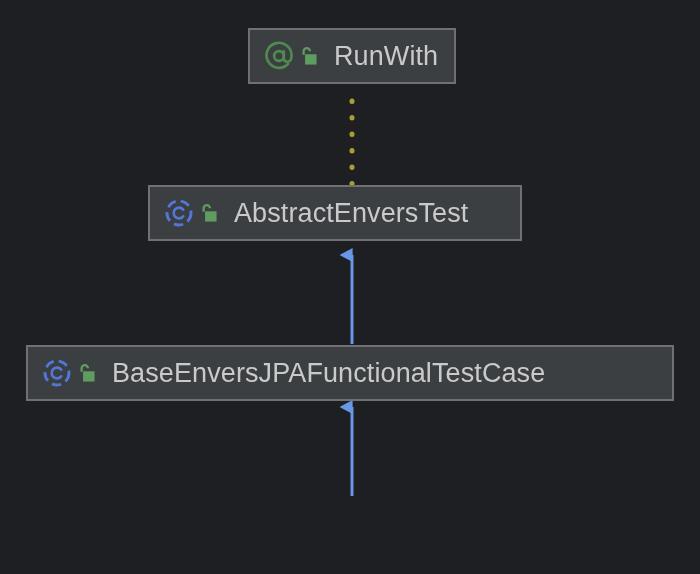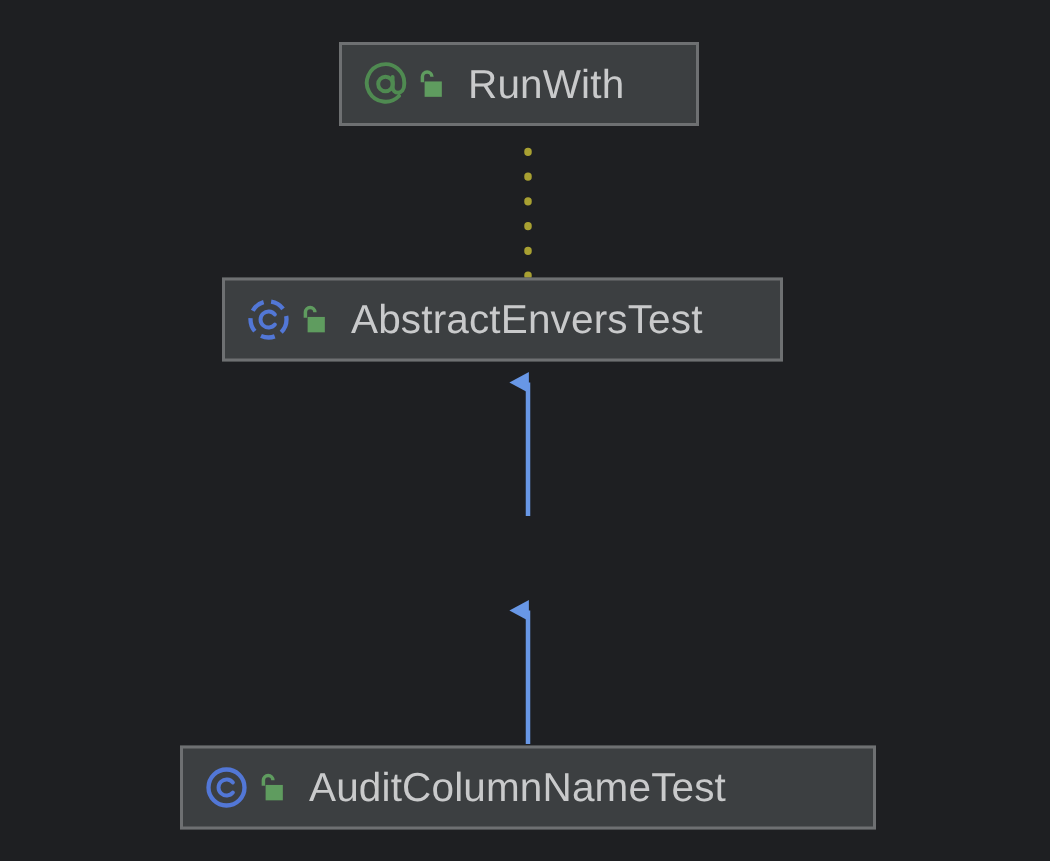--- a/index.html
+++ b/index.html
@@ -59,21 +59,21 @@
   }
   .node-label {
     color: #c9cacb;
     font-size: 27px;
     font-family: "Liberation Sans", sans-serif;
     letter-spacing: 0.1px;
     margin-left: 16px;
     line-height: 1;
   }
   
-  #node-runwith        { left: 226px; top: 28px;  width: 240px; }
+  #node-runwith        { left: 248px; top: 28px;  width: 208px; }
   #node-abstractenvers { left: 148px; top: 185px; width: 374px; }
   #node-baseenvers     { left: 26px;  top: 345px; width: 648px; }
   #node-auditcolumn    { left: 120px; top: 497px; width: 464px; }
 </style>
 </head>
 <body>
 
 <div id="diagram-canvas">
 
   <svg id="edge-layer" viewBox="0 0 700 574">
@@ -113,26 +113,26 @@
       <circle cx="12" cy="12" r="9.6" fill="none" stroke="#5277d6" stroke-width="2.3" stroke-dasharray="7.5 4.1"></circle>
       <path d="M15.4 9.3a4.3 4.3 0 1 0 0 5.4" fill="none" stroke="#5277d6" stroke-width="2.1" stroke-linecap="round"></path>
     </svg>
     <svg class="visibility-icon" viewBox="0 0 16 18">
       <path d="M4.4 8V5.1a2.6 2.6 0 0 1 5.2 0" fill="none" stroke="#5f9c5f" stroke-width="1.9"></path>
       <rect x="5.6" y="7.6" width="9.4" height="8.4" fill="#5f9c5f"></rect>
     </svg>
     <span class="node-label">AbstractEnversTest</span>
   </div>
 
-
-  <div class="uml-node" id="node-auditcolumn">
+  <div class="uml-node" id="node-baseenvers">
     <svg class="node-icon" viewBox="0 0 24 24">
-      <circle cx="12" cy="12" r="9.6" fill="none" stroke="#5277d6" stroke-width="2.3"></circle>
+      <circle cx="12" cy="12" r="9.6" fill="none" stroke="#5277d6" stroke-width="2.3" stroke-dasharray="7.5 4.1"></circle>
       <path d="M15.4 9.3a4.3 4.3 0 1 0 0 5.4" fill="none" stroke="#5277d6" stroke-width="2.1" stroke-linecap="round"></path>
     </svg>
     <svg class="visibility-icon" viewBox="0 0 16 18">
       <path d="M4.4 8V5.1a2.6 2.6 0 0 1 5.2 0" fill="none" stroke="#5f9c5f" stroke-width="1.9"></path>
       <rect x="5.6" y="7.6" width="9.4" height="8.4" fill="#5f9c5f"></rect>
     </svg>
-    <span class="node-label">AuditColumnNameTest</span>
+    <span class="node-label">BaseEnversJPAFunctionalTestCase</span>
   </div>
+
 
 </div>
 
 </body></html>

